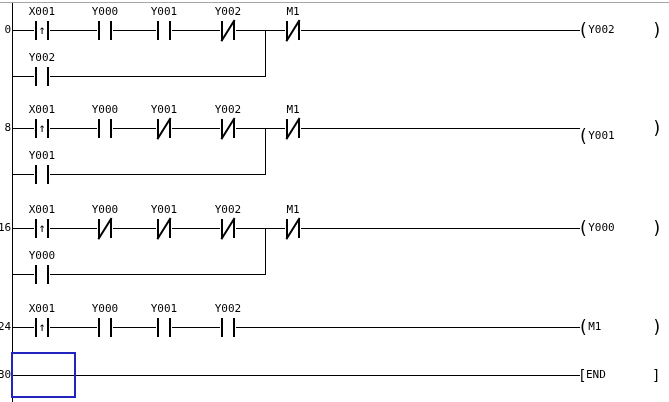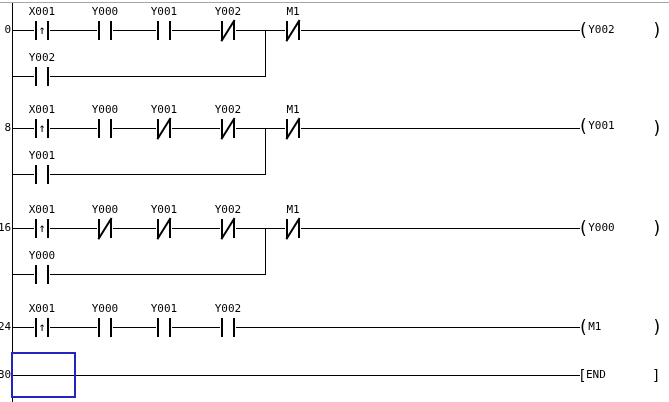--- a/index.html
+++ b/index.html
@@ -94,21 +94,21 @@
       <div style="position: absolute; left: 7px; top: -2px; width: 1.5px; height: 25px; background: rgb(0, 0, 0); transform: rotate(32deg);"></div>
     </div>
     <div style="left: 267px; top: 103px; width: 52px; text-align: center; font-size: 11px; line-height: 13px; color: rgb(0, 0, 0); position: absolute;">M1</div>
     <div style="left: 12px; top: 174px; width: 254px; height: 1px; background: rgb(0, 0, 0); position: absolute;"></div>
     <div style="left: 265px; top: 128px; width: 1px; height: 46px; background: rgb(0, 0, 0); position: absolute;"></div>
     <div style="left: 34px; top: 164px; width: 16px; height: 21px; background: rgb(255, 255, 255); overflow: visible; position: absolute;">
       <div style="position: absolute; top: 1px; width: 2px; height: 19px; background: rgb(0, 0, 0); left: 1px;"></div>
       <div style="position: absolute; top: 1px; width: 2px; height: 19px; background: rgb(0, 0, 0); right: 1px;"></div>
     </div>
     <div style="left: 16px; top: 149px; width: 52px; text-align: center; font-size: 11px; line-height: 13px; color: rgb(0, 0, 0); position: absolute;">Y001</div>
-    <div style="left: 578px; top: 115px; height: 22px; position: absolute;"><span style="font-size: 17px; line-height: 22px; vertical-align: top; color: rgb(0, 0, 0);">(</span><span style="font-size: 11px; line-height: 22px; vertical-align: top; color: rgb(0, 0, 0);">Y001</span></div>
+    <div style="left: 578px; top: 125px; height: 22px; position: absolute;"><span style="font-size: 17px; line-height: 22px; vertical-align: top; color: rgb(0, 0, 0);">(</span><span style="font-size: 11px; line-height: 22px; vertical-align: top; color: rgb(0, 0, 0);">Y001</span></div>
     <div style="left: 652px; top: 117px; font-size: 17px; line-height: 22px; color: rgb(0, 0, 0); position: absolute;">)</div>
     <div style="left: -2px; top: 221px; width: 13px; text-align: right; font-size: 11px; line-height: 13px; color: rgb(0, 0, 0); overflow: hidden; position: absolute;">16</div>
     <div style="left: 12px; top: 228px; width: 568px; height: 1px; background: rgb(0, 0, 0); position: absolute;"></div>
     <div style="left: 34px; top: 218px; width: 16px; height: 21px; background: rgb(255, 255, 255); overflow: visible; position: absolute;">
       <div style="position: absolute; top: 1px; width: 2px; height: 19px; background: rgb(0, 0, 0); left: 1px;"></div>
       <div style="position: absolute; top: 1px; width: 2px; height: 19px; background: rgb(0, 0, 0); right: 1px;"></div>
       <div style="position: absolute; left: 0px; top: 0px; width: 16px; height: 21px; text-align: center; line-height: 20px; font-size: 12px; color: rgb(0, 0, 0);">↑</div>
     </div>
     <div style="left: 16px; top: 203px; width: 52px; text-align: center; font-size: 11px; line-height: 13px; color: rgb(0, 0, 0); position: absolute;">X001</div>
     <div style="left: 97px; top: 218px; width: 16px; height: 21px; background: rgb(255, 255, 255); overflow: visible; position: absolute;">

